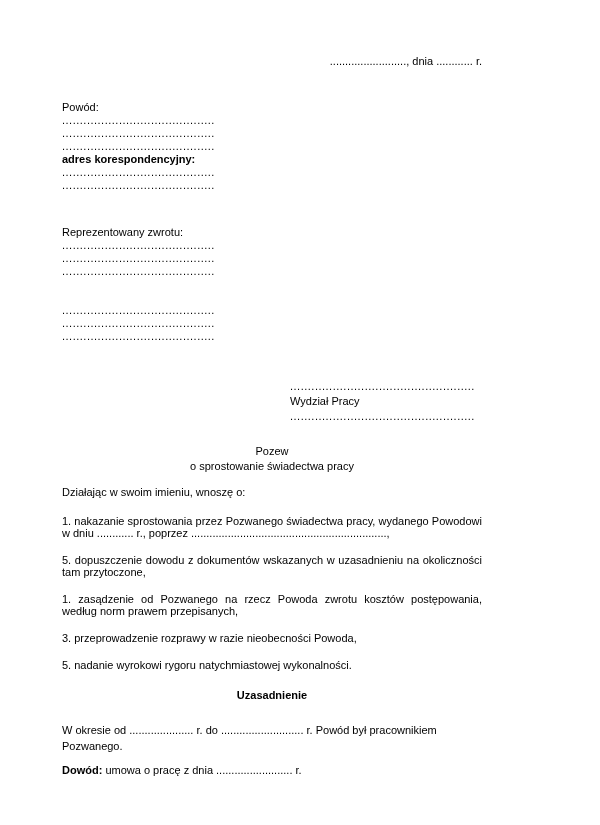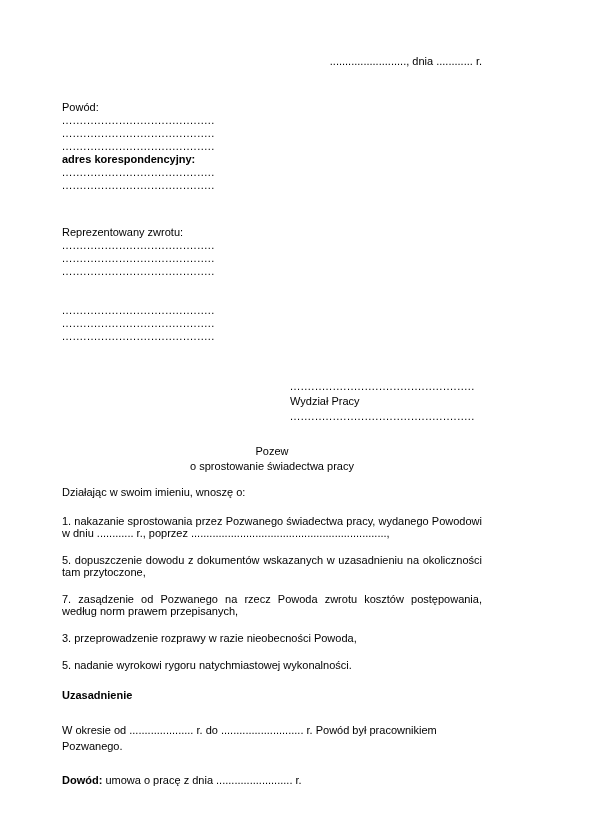--- a/index.html
+++ b/index.html
@@ -52,26 +52,26 @@
     line-height: 15px;
   }
   .para {
     margin-top: 15px;
     line-height: 12px;
     text-align: justify;
   }
   .intro { margin-top: 10px; line-height: 16px; }
   .center-bold {
     margin-top: 16px;
-    text-align: left;
+    text-align: center;
     font-weight: bold;
     line-height: 16px;
   }
   .period { margin-top: 19px; line-height: 16px; }
-  .dowod { margin-top: 18px; line-height: 16px; }
+  .dowod { margin-top: 8px; line-height: 16px; }
   .bold-inline { font-weight: bold; }
 </style>
 </head>
 <body>
 
 <div class="page">
 
   <div class="date-line">........................., dnia ............ r.</div>
 
   <div class="block">
@@ -105,21 +105,21 @@
 
   <div class="title-block">
     <div>Pozew</div>
     <div>o sprostowanie świadectwa pracy</div>
   </div>
 
   <div class="intro">Działając w swoim imieniu,  wnoszę o:</div>
 
   <div class="para">1. nakazanie sprostowania przez Pozwanego świadectwa pracy, wydanego Powodowi w dniu ............ r., poprzez ................................................................,</div>
   <div class="para">5. dopuszczenie dowodu z dokumentów wskazanych w uzasadnieniu na okoliczności tam przytoczone,</div>
-  <div class="para">7.  zasądzenie  od  Pozwanego  na  rzecz  Powoda  zwrotu  kosztów  postępowania,  według  norm  prawem przepisanych,</div>
+  <div class="para">1.  zasądzenie  od  Pozwanego  na  rzecz  Powoda  zwrotu  kosztów  postępowania,  według  norm  prawem przepisanych,</div>
   <div class="para">3. przeprowadzenie rozprawy w razie nieobecności Powoda,</div>
   <div class="para">5. nadanie wyrokowi rygoru natychmiastowej wykonalności.</div>
 
   <div class="center-bold">Uzasadnienie</div>
 
   <div class="period">W okresie od ..................... r. do ........................... r. Powód był pracownikiem Pozwanego.</div>
 
   <div class="dowod"><span class="bold-inline">Dowód:</span><span> umowa o pracę z dnia ......................... r.</span></div>
 
 </div>

